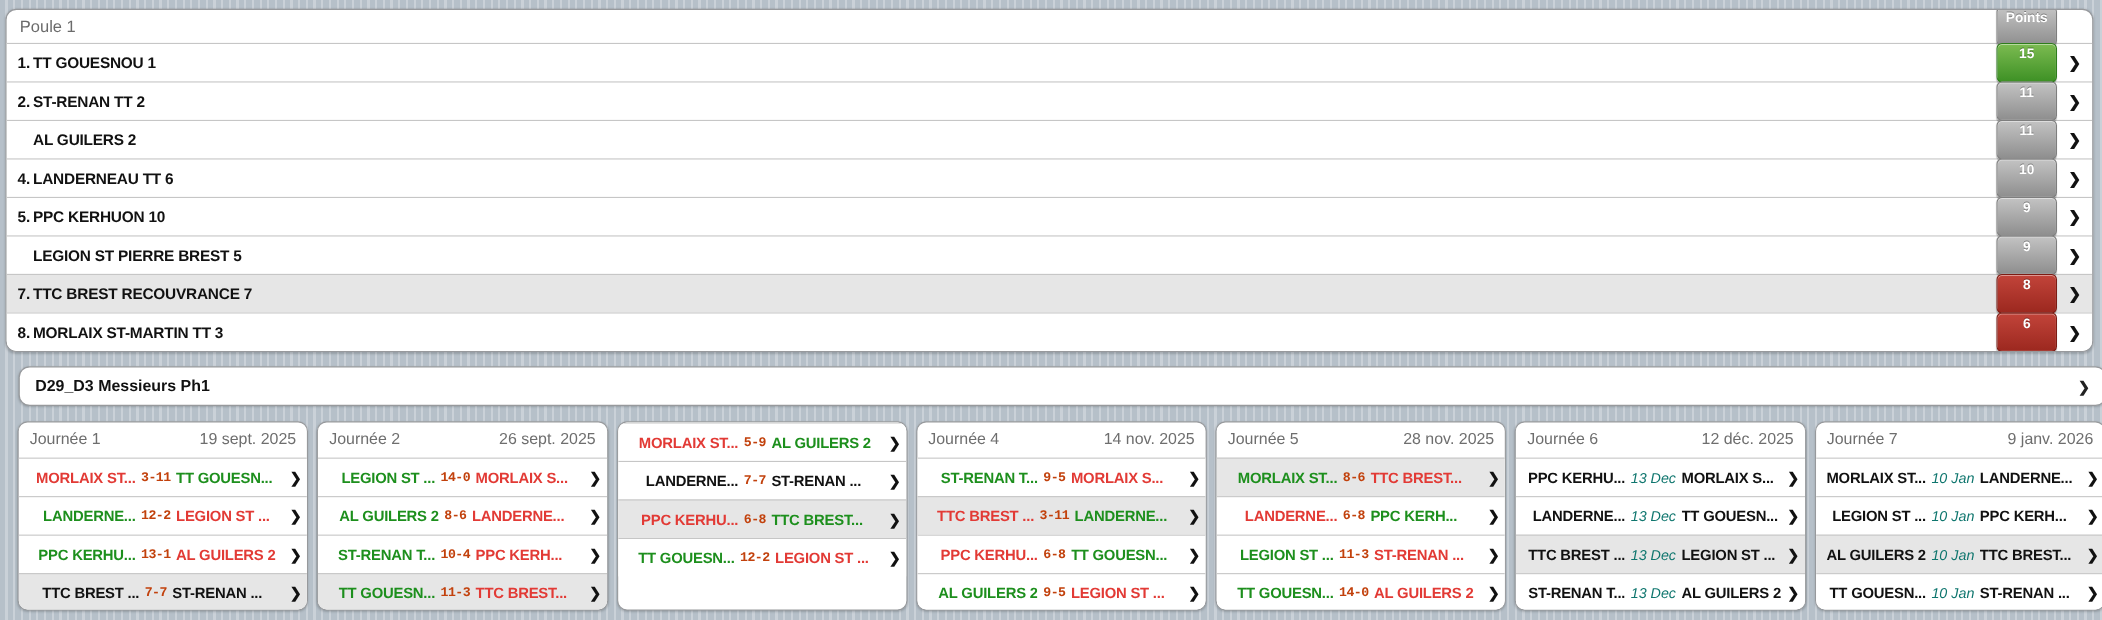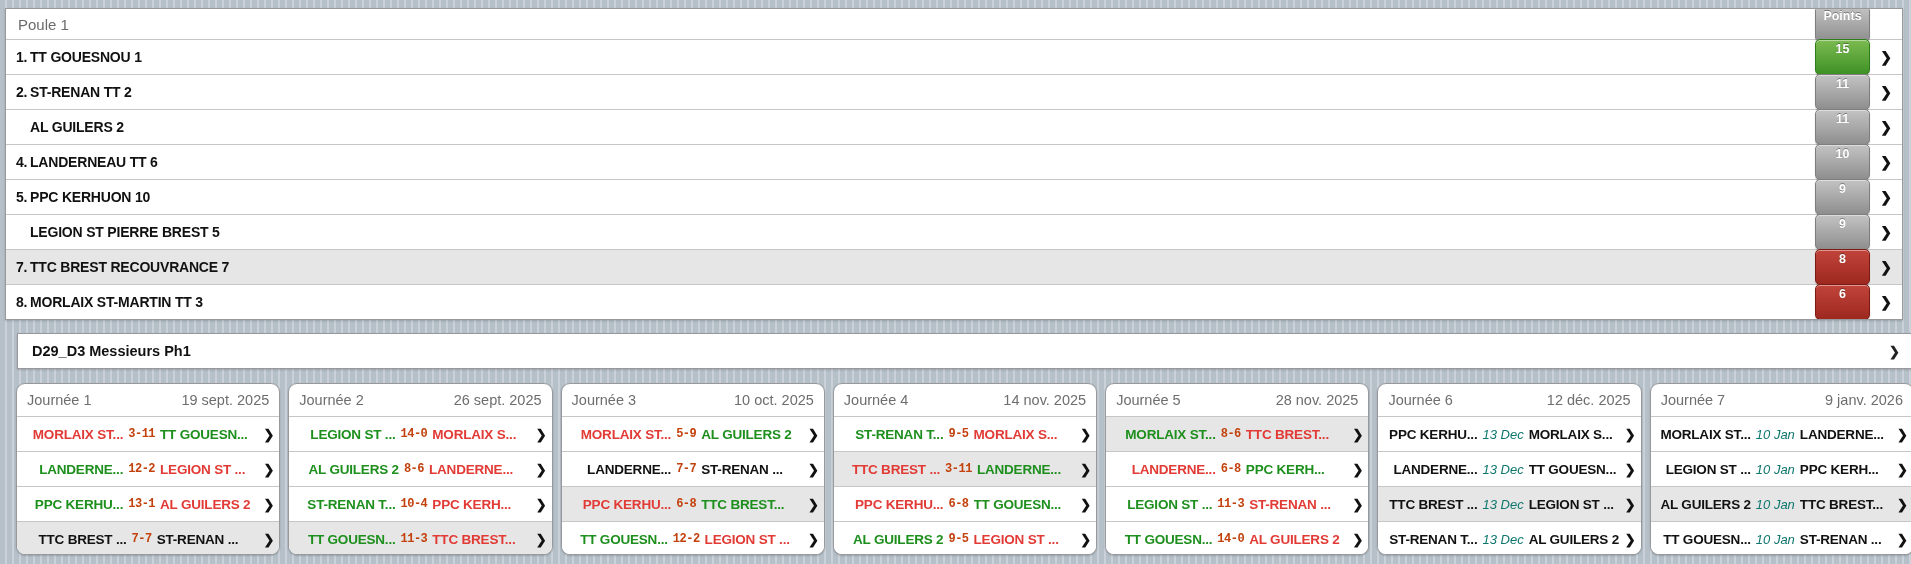--- a/index.html
+++ b/index.html
@@ -4,21 +4,21 @@
 <style>
   * { box-sizing: border-box; }
   html,body { margin:0; padding:0; }
   body {
     width:1911px; height:564px; overflow:hidden; position:relative;
     font-family:"Liberation Sans", sans-serif;
     background:repeating-linear-gradient(90deg, #b6c0c9 0px, #b6c0c9 5px, #cad1d8 5px, #cad1d8 7px);
   }
   .card {
     position:absolute; background:#fff; border:1px solid #97999c;
-    border-radius:0; overflow:hidden; box-shadow:0 1px 2px rgba(0,0,0,.18);
+    border-radius:10px; overflow:hidden; box-shadow:0 1px 2px rgba(0,0,0,.18);
   }
   
   #standings { left:5px; top:8px; width:1898px; }
   .st-header { height:30px; display:flex; align-items:center; padding-left:12px; }
   .st-title { color:#6b6b6b; font-size:15px; }
   .st-spacer { flex:1; }
   .srow { display:flex; align-items:center; height:35px; border-top:1px solid #c6c6c6; background:#fff; }
   .srow.hl { background:#e6e6e6; }
   .rank { width:22px; padding-left:10px; font-weight:bold; font-size:14px; color:#111; letter-spacing:-0.2px; }
   .tname { font-weight:bold; font-size:14px; color:#111; letter-spacing:-0.2px; padding-left:2px; }
@@ -184,24 +184,20 @@
         <span class="mchev">❯</span>
       </div>
       <div class="mrow hl">
         <span class="mteam home win">TT GOUESN...</span>
         <span class="mcenter score">11-3</span>
         <span class="mteam away loss">TTC BREST...</span>
         <span class="mchev">❯</span>
       </div>
     </div>
     <div class="round-card">
-      <div class="r-header">
-        <span>Journée 3</span>
-        <span>10 oct. 2025</span>
-      </div>
       <div class="mrow">
         <span class="mteam home loss">MORLAIX ST...</span>
         <span class="mcenter score">5-9</span>
         <span class="mteam away win">AL GUILERS 2</span>
         <span class="mchev">❯</span>
       </div>
       <div class="mrow">
         <span class="mteam home draw">LANDERNE...</span>
         <span class="mcenter score">7-7</span>
         <span class="mteam away draw">ST-RENAN ...</span>

